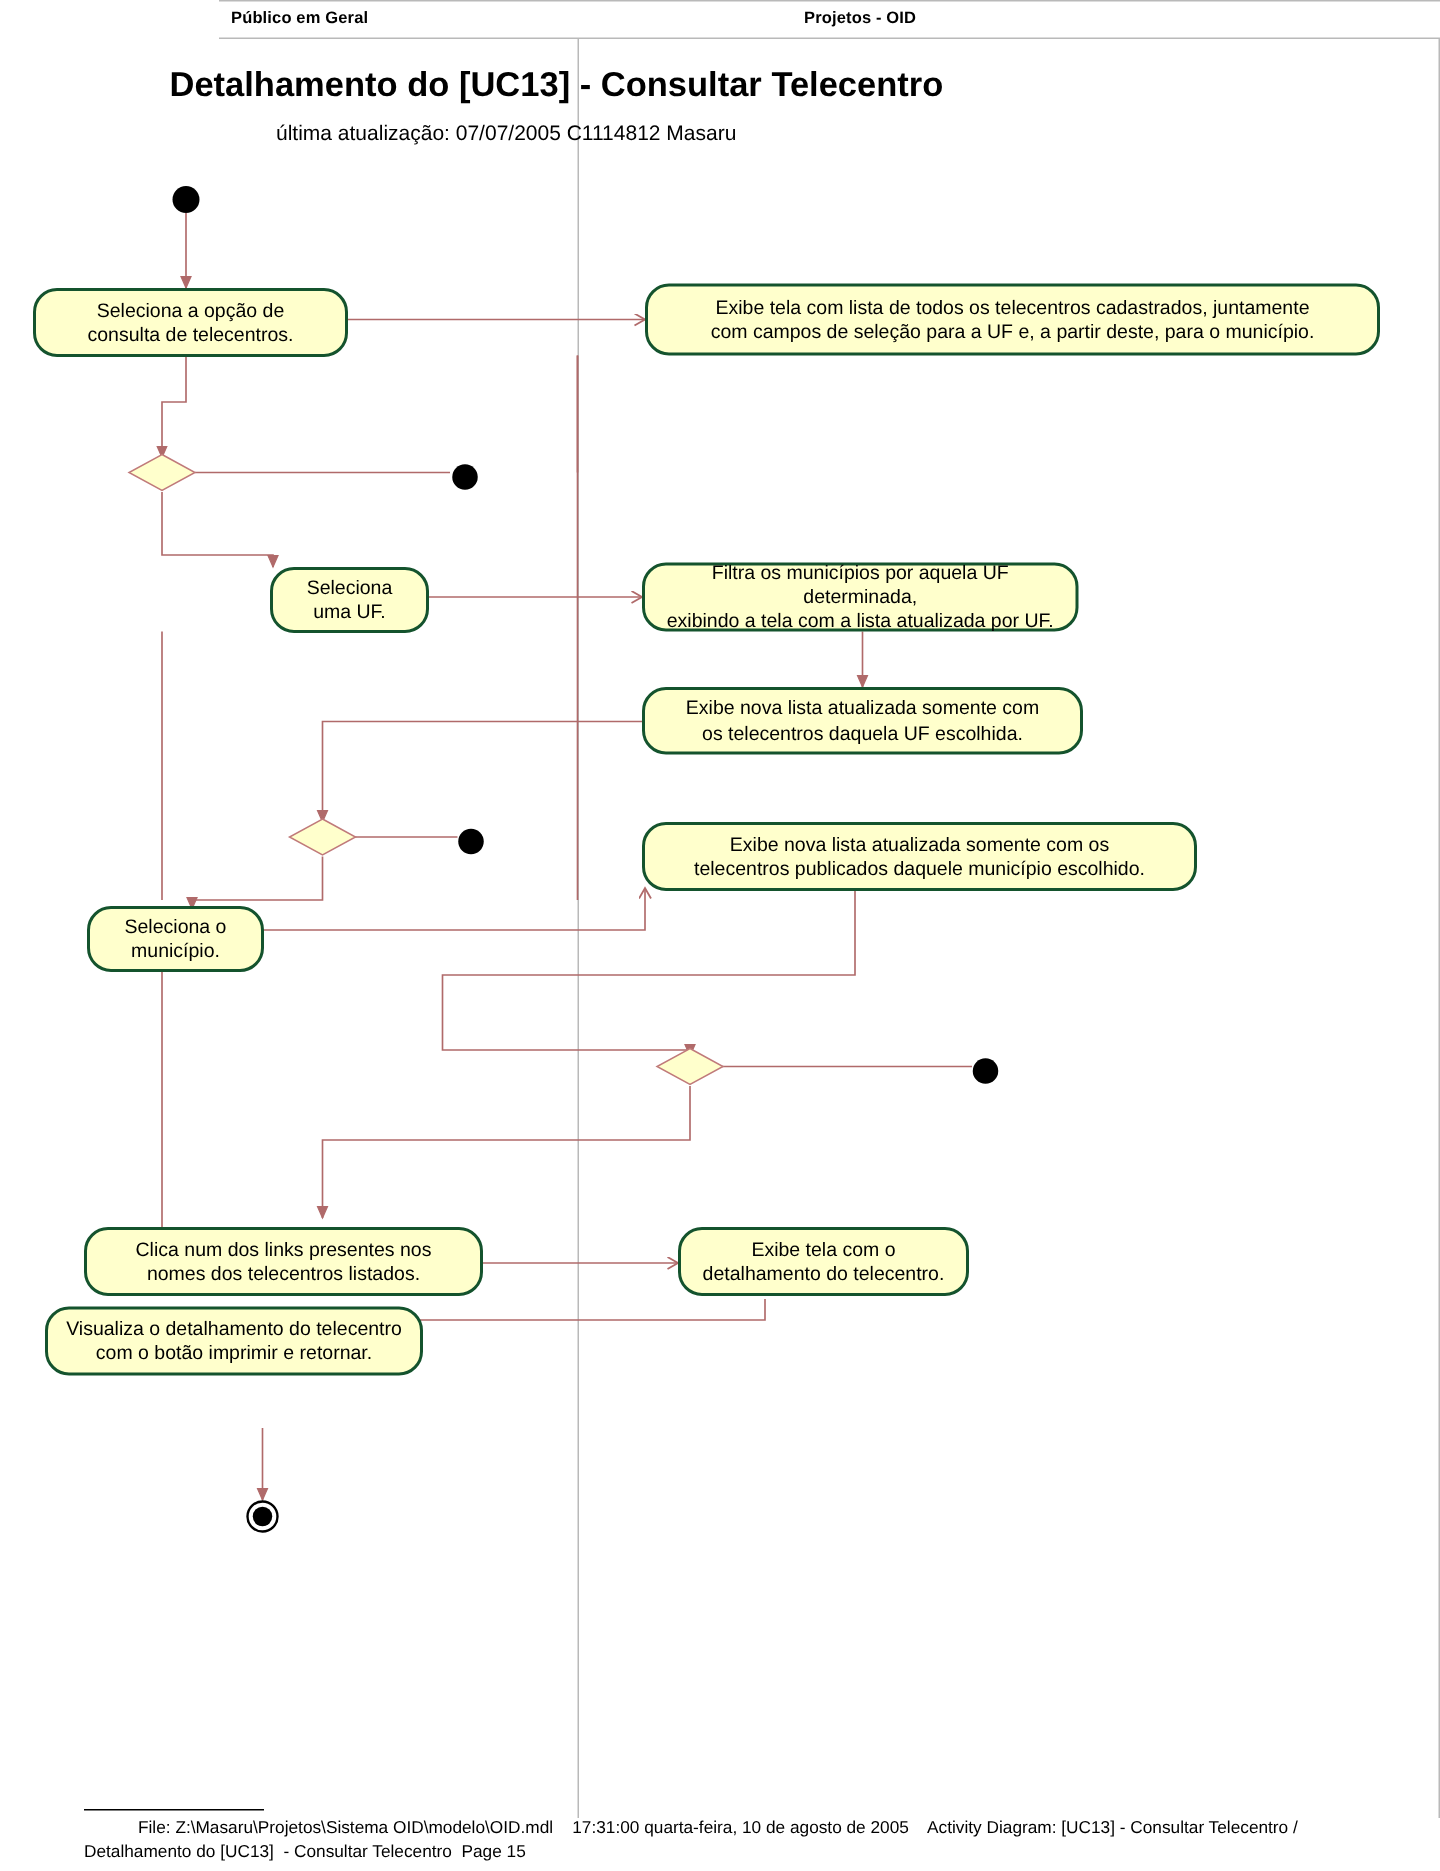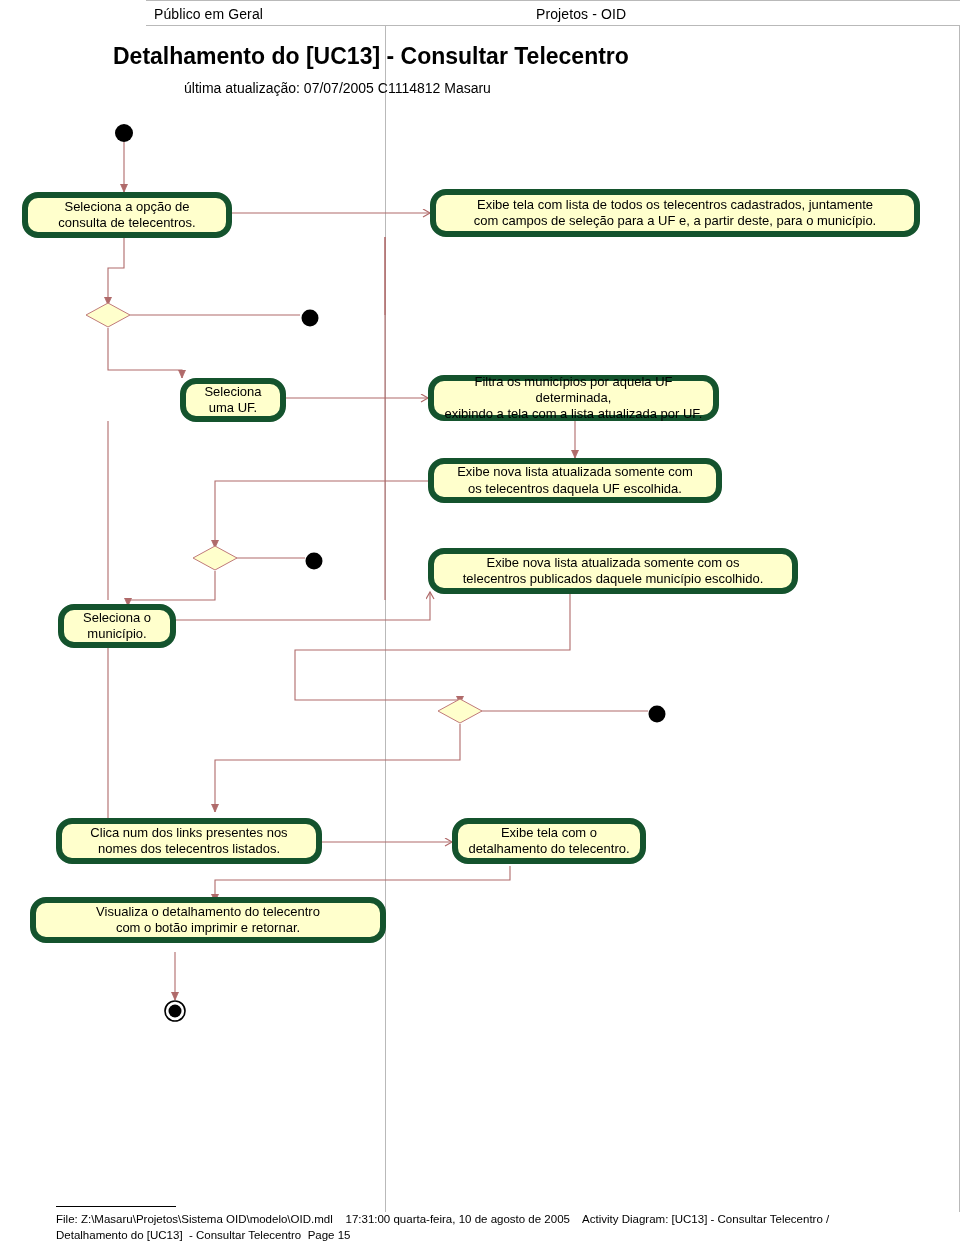--- a/index.html
+++ b/index.html
@@ -23,22 +23,22 @@
     top: 0px;
     width: 814px;
     height: 26px;
     border-top: 1px solid #b9b9b9;
     border-bottom: 1px solid #b9b9b9;
     box-sizing: border-box;
   }
   .lane-title {
     position: absolute;
     top: 6px;
-    font-size: 14px;
-    font-weight: normal;
+    font-size: 11px;
+    font-weight: bold;
     letter-spacing: 0.1px;
   }
   .lane-title.left  { left: 154px; }
   .lane-title.right { left: 536px; }
 
   .lane-divider {
     position: absolute;
     top: 26px;
     left: 385px;
     width: 1px;
@@ -78,21 +78,21 @@
     top: 0;
     width: 960px;
     height: 1247px;
   }
 
   
   .node {
     position: absolute;
     box-sizing: border-box;
     background: #ffffcc;
-    border: 6px solid #14532d;
+    border: 2px solid #14532d;
     border-radius: 16px;
     font-size: 13px;
     line-height: 1.25;
     text-align: center;
     display: flex;
     align-items: center;
     justify-content: center;
     padding: 4px 8px;
     white-space: pre-line;
   }
@@ -105,21 +105,21 @@
     width: 120px;
     height: 1px;
     background: #000000;
   }
   .footer-line {
     position: absolute;
     left: 56px;
     font-size: 11.5px;
     white-space: pre;
   }
-  .footer-line.l1 { top: 1213px; }
+  .footer-line.l1 { top: 1213px; margin-left: 36px; }
   .footer-line.l2 { top: 1229px; }
 </style>
 </head>
 <body>
 
 <div class="lane-header"></div>
 <div class="lane-title left">Público em Geral</div>
 <div class="lane-title right">Projetos - OID</div>
 <div class="lane-divider"></div>
 <div class="lane-rightedge"></div>
@@ -214,18 +214,18 @@
 
 <div class="node" style="left:58px;  top:604px; width:118px; height:44px;">Seleciona o
 município.</div>
 
 <div class="node" style="left:56px;  top:818px; width:266px; height:46px;">Clica num dos links presentes nos
 nomes dos telecentros listados.</div>
 
 <div class="node" style="left:452px; top:818px; width:194px; height:46px;">Exibe tela com o
 detalhamento do telecentro.</div>
 
-<div class="node" style="left:30px;  top:897px; width:356px; height:46px;">Visualiza o detalhamento do telecentro
+<div class="node" style="left:30px;  top:871px; width:252px; height:46px;">Visualiza o detalhamento do telecentro
 com o botão imprimir e retornar.</div>
 
 <div class="footer-rule"></div>
 <div class="footer-line l1">File: Z:\Masaru\Projetos\Sistema OID\modelo\OID.mdl    17:31:00 quarta-feira, 10 de agosto de 2005    Activity Diagram: [UC13] - Consultar Telecentro /</div>
 <div class="footer-line l2">Detalhamento do [UC13]  - Consultar Telecentro  Page 15</div>
 
 </body></html>

